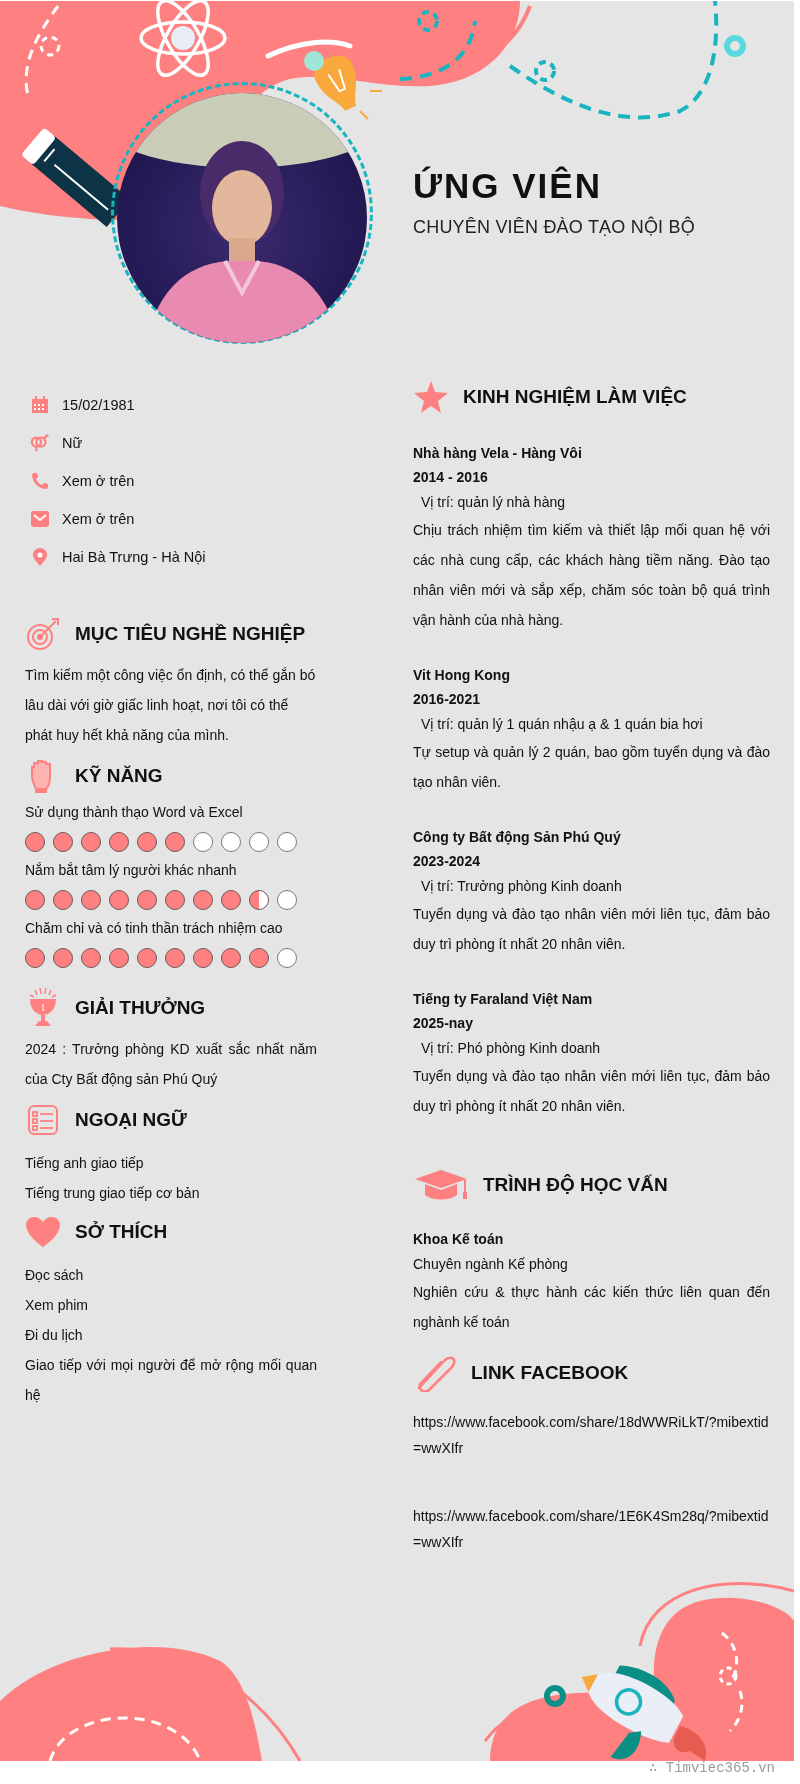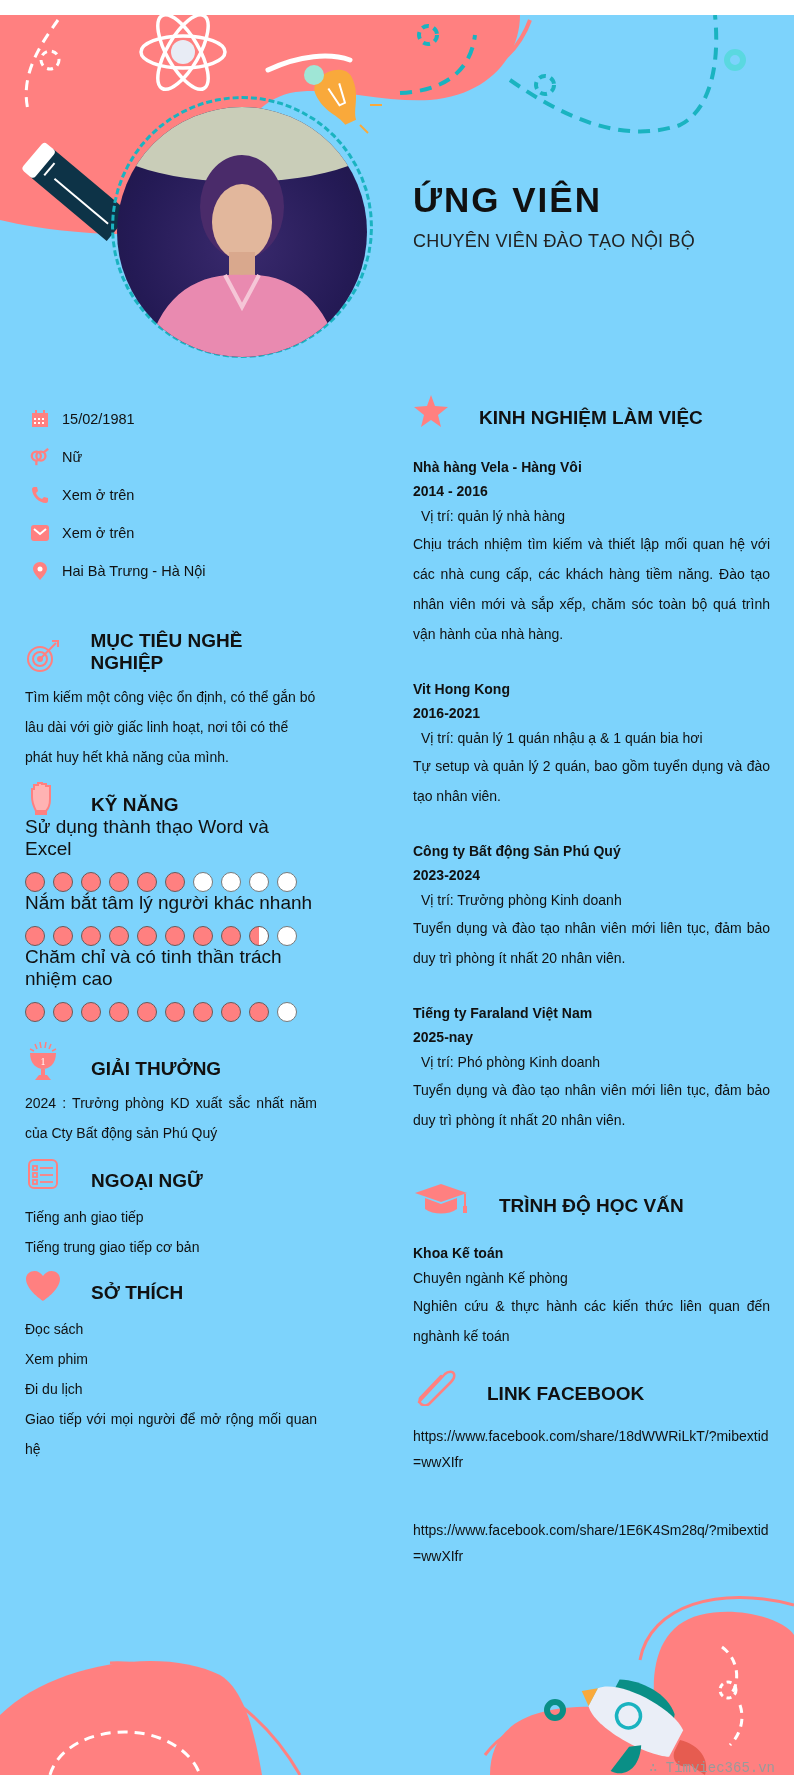--- a/index.html
+++ b/index.html
@@ -1,20 +1,20 @@
 <!DOCTYPE html>
 <html><head>
 <meta charset="utf-8">
 <style>
   html, body { margin:0; padding:0; }
   body {
     width:800px; height:1784px; position:relative; overflow:hidden;
     background:#ffffff; font-family:"Liberation Sans", "DejaVu Sans", sans-serif; color:#111;
   }
-  .page { position:absolute; left:0; top:15px; width:794px; height:1760px; overflow:hidden; background:#7dd3fc; }
+  .page { position:absolute; left:0; top:1px; width:794px; height:1760px; overflow:hidden; background:#e5e5e5; }
   .deco { position:absolute; }
   
   .name {
     position:absolute; left:413px; top:165px; font-size:35px; font-weight:bold;
     letter-spacing:2px; color:#111;
   }
   .title-job {
     position:absolute; left:413px; top:216px; font-size:18px; color:#222; letter-spacing:0.2px;
   }
   .avatar-wrap {
@@ -23,26 +23,26 @@
   }
   .avatar {
     position:absolute; left:117px; top:92px; width:250px; height:250px; border-radius:50%;
     overflow:hidden; background:radial-gradient(circle at 50% 55%, #3a2a6e 0%, #241a55 60%, #1b1440 100%);
   }
   
   .left { position:absolute; left:25px; top:385px; width:292px; }
   .info-row { display:flex; align-items:center; height:38px; }
   .info-row .ic { width:20px; height:20px; margin-left:5px; margin-right:12px; display:flex; align-items:center; justify-content:center; }
   .info-row .tx { font-size:14.5px; color:#111; }
-  .sec-head { display:flex; align-items:flex-end;gap:16px; }
+  .sec-head { display:flex; align-items:center; }
   .sec-head .ic { width:36px; height:36px; display:flex; align-items:center; justify-content:center; }
   .sec-head .h { font-size:19px; font-weight:bold; color:#111; margin-left:14px; }
   .body-text { font-size:14px; line-height:30px; color:#111; }
   .justify { text-align:justify; }
-  .skill-label { font-size:19px; color:#111; }
+  .skill-label { font-size:14px; color:#111; margin-top:10px; }
   .dots { display:flex; gap:8px; margin-top:12px; }
   .dot { width:20px; height:20px; border-radius:50%; box-sizing:border-box; border:1.5px solid #7a7a7a; background:#fff; }
   .dot.full { background:#ff8080; border-color:#6a5a5a; }
   .dot.half { background:linear-gradient(90deg,#ff8080 50%, #fff 50%); border-color:#6a5a5a; }
   
   .right { position:absolute; left:413px; top:378px; width:357px; }
   .exp { margin-top:26px; }
   .exp .company { font-size:14px; font-weight:bold; line-height:24px; }
   .exp .period { font-size:14px; font-weight:bold; line-height:24px; }
   .exp .pos { font-size:14px; line-height:26px;margin-left:8px; }

